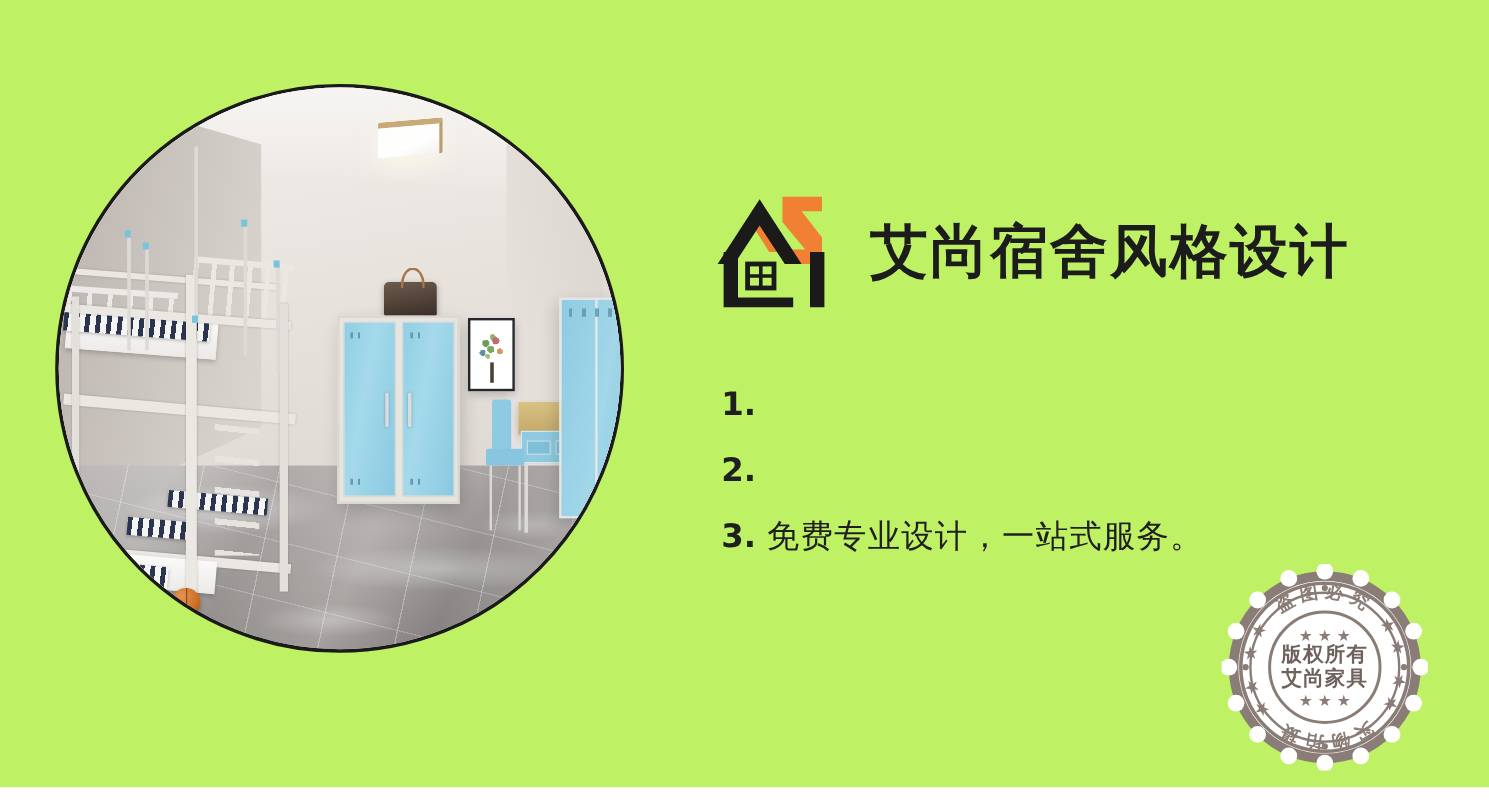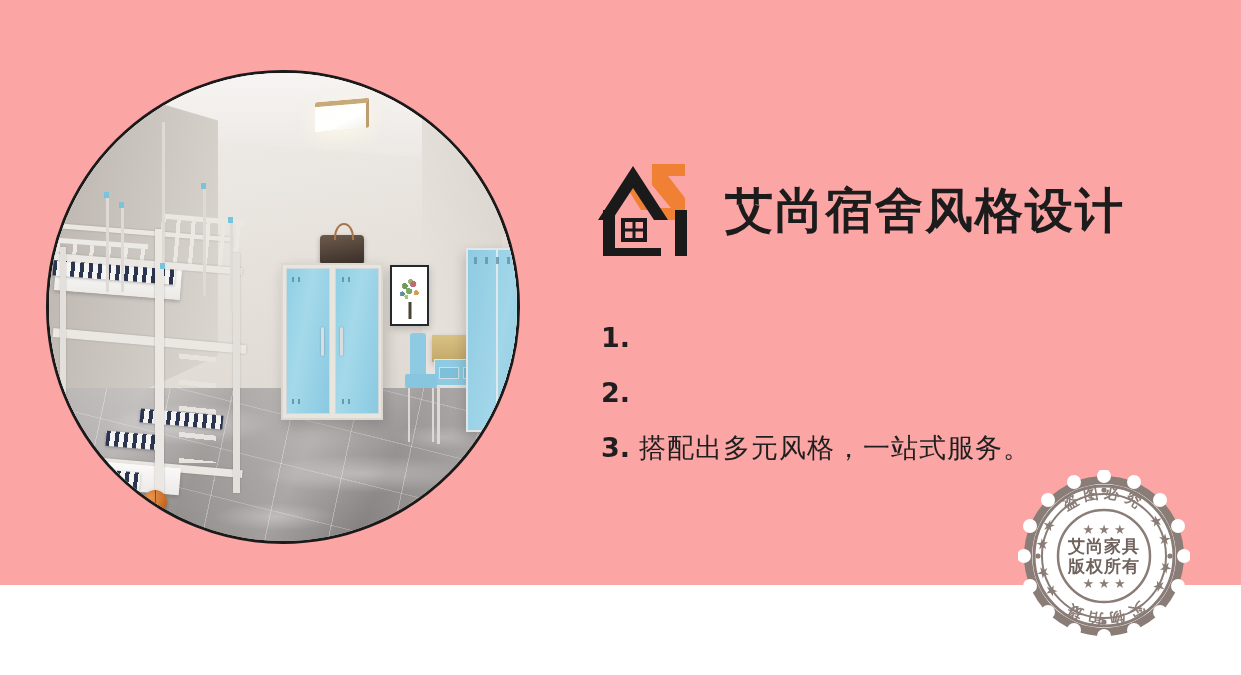--- a/index.html
+++ b/index.html
@@ -8,22 +8,22 @@
     width: 1241px;
     height: 675px;
     background: #ffffff;
     font-family: "DejaVu Sans", "Liberation Sans", sans-serif;
     overflow: hidden;
   }
 
   .banner {
     position: relative;
     width: 1241px;
-    height: 585px;
-    background: #fca5a5;
+    height: 656px;
+    background: #bef264;
   }
 
   
   .photo-circle {
     position: absolute;
     left: 46px;
     top: 70px;
     width: 474px;
     height: 474px;
     border-radius: 50%;
@@ -458,21 +458,21 @@
 
     <ul class="feature-list">
       <li class="feature-item">
         <span class="feature-num">1.</span>
       </li>
       <li class="feature-item">
         <span class="feature-num">2.</span>
       </li>
       <li class="feature-item">
         <span class="feature-num">3.</span>
-        <span class="feature-text">搭配出多元风格，一站式服务。</span>
+        <span class="feature-text">免费专业设计，一站式服务。</span>
       </li>
     </ul>
 
   </div>
 
   <div class="seal">
     <svg viewBox="0 0 172 172">
       <defs>
         <path id="arcTop" d="M 86,86 m -58,0 a 58,58 0 1,1 116,0" fill="none"></path>
         <path id="arcBottom" d="M 86,86 m 58,0 a 58,58 0 1,1 -116,0" fill="none"></path>
@@ -518,18 +518,18 @@
         <textPath href="#arcBottom" startOffset="50%" text-anchor="middle">★★ 实物拍摄 ★★</textPath>
       </text>
 
       <g fill="#8a7c76" font-size="13" text-anchor="middle" font-family="DejaVu Sans, Liberation Sans, sans-serif">
         <text x="86" y="64">★ ★ ★</text>
         <text x="86" y="118">★ ★ ★</text>
       </g>
     </svg>
 
     <div class="seal-center">
+      <div>版权所有</div>
       <div>艾尚家具</div>
-      <div>版权所有</div>
     </div>
   </div>
 
 </div>
 
 </body></html>

